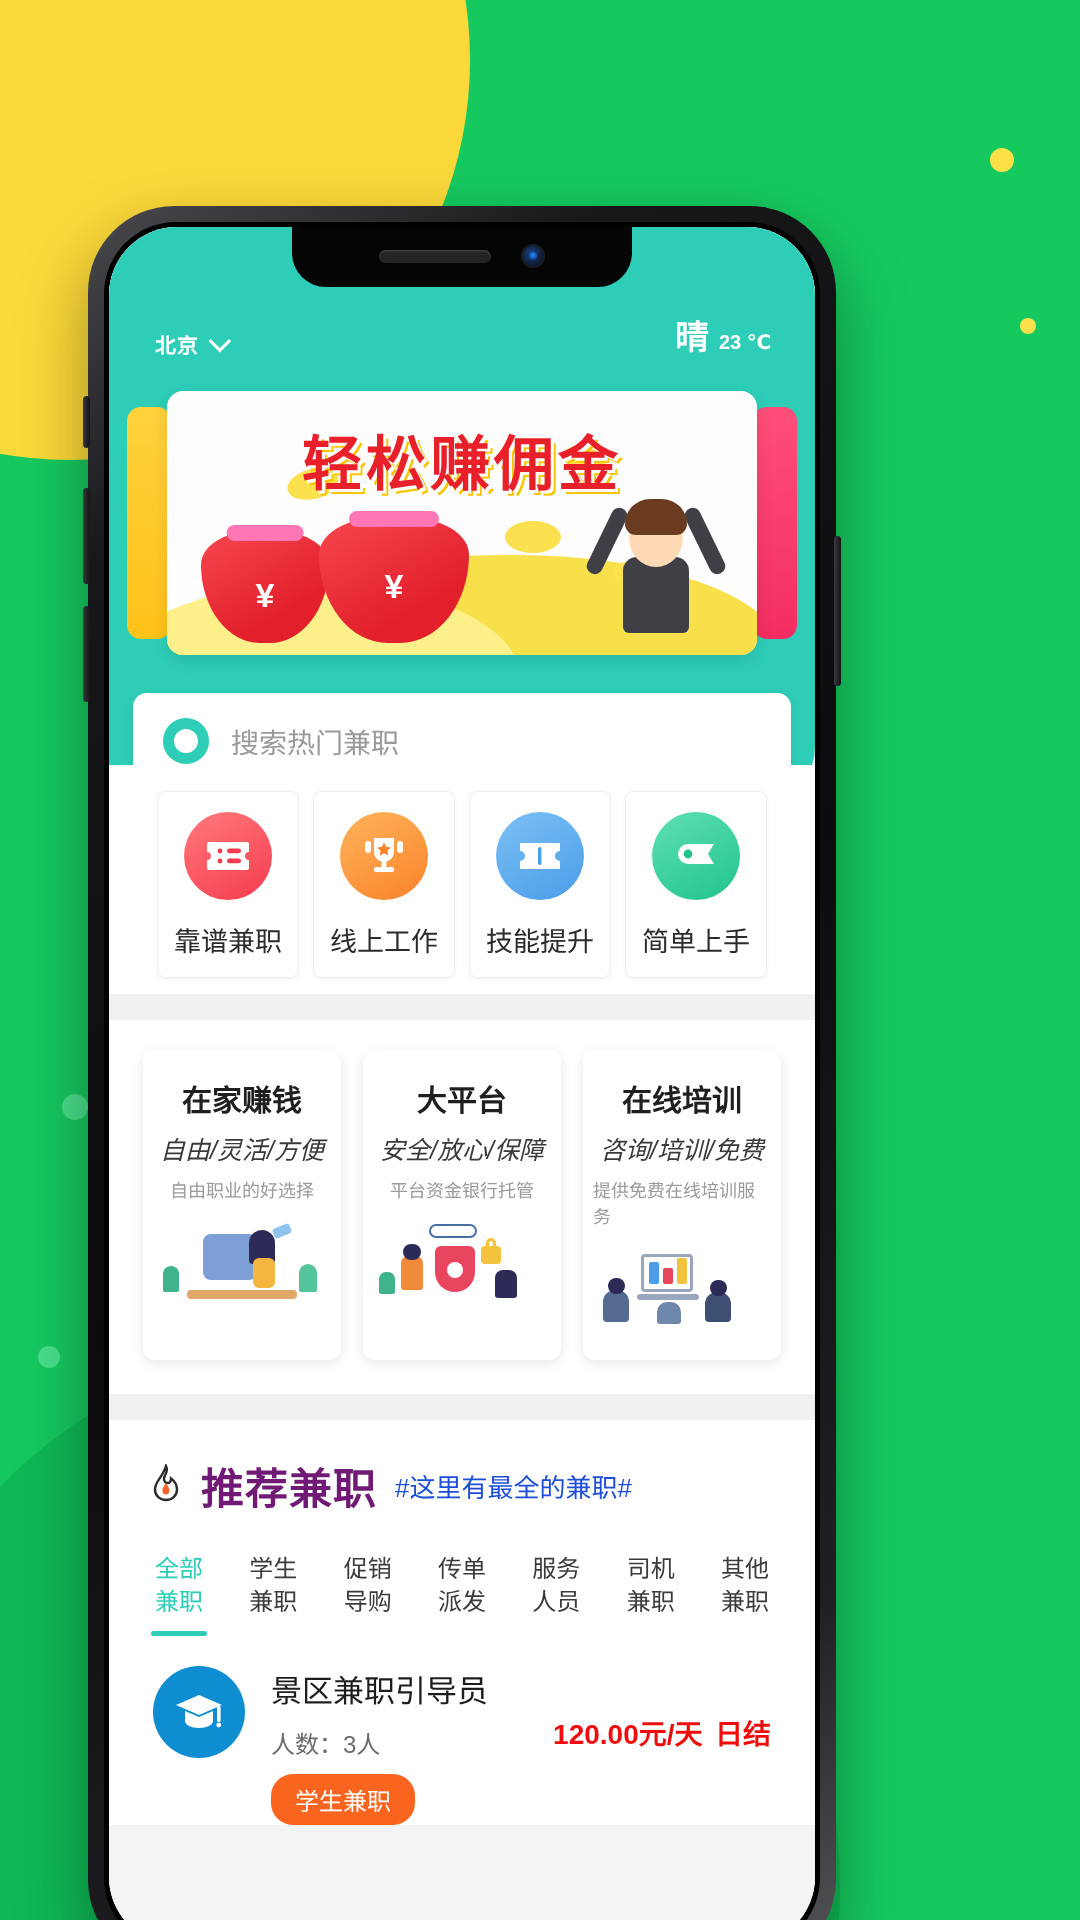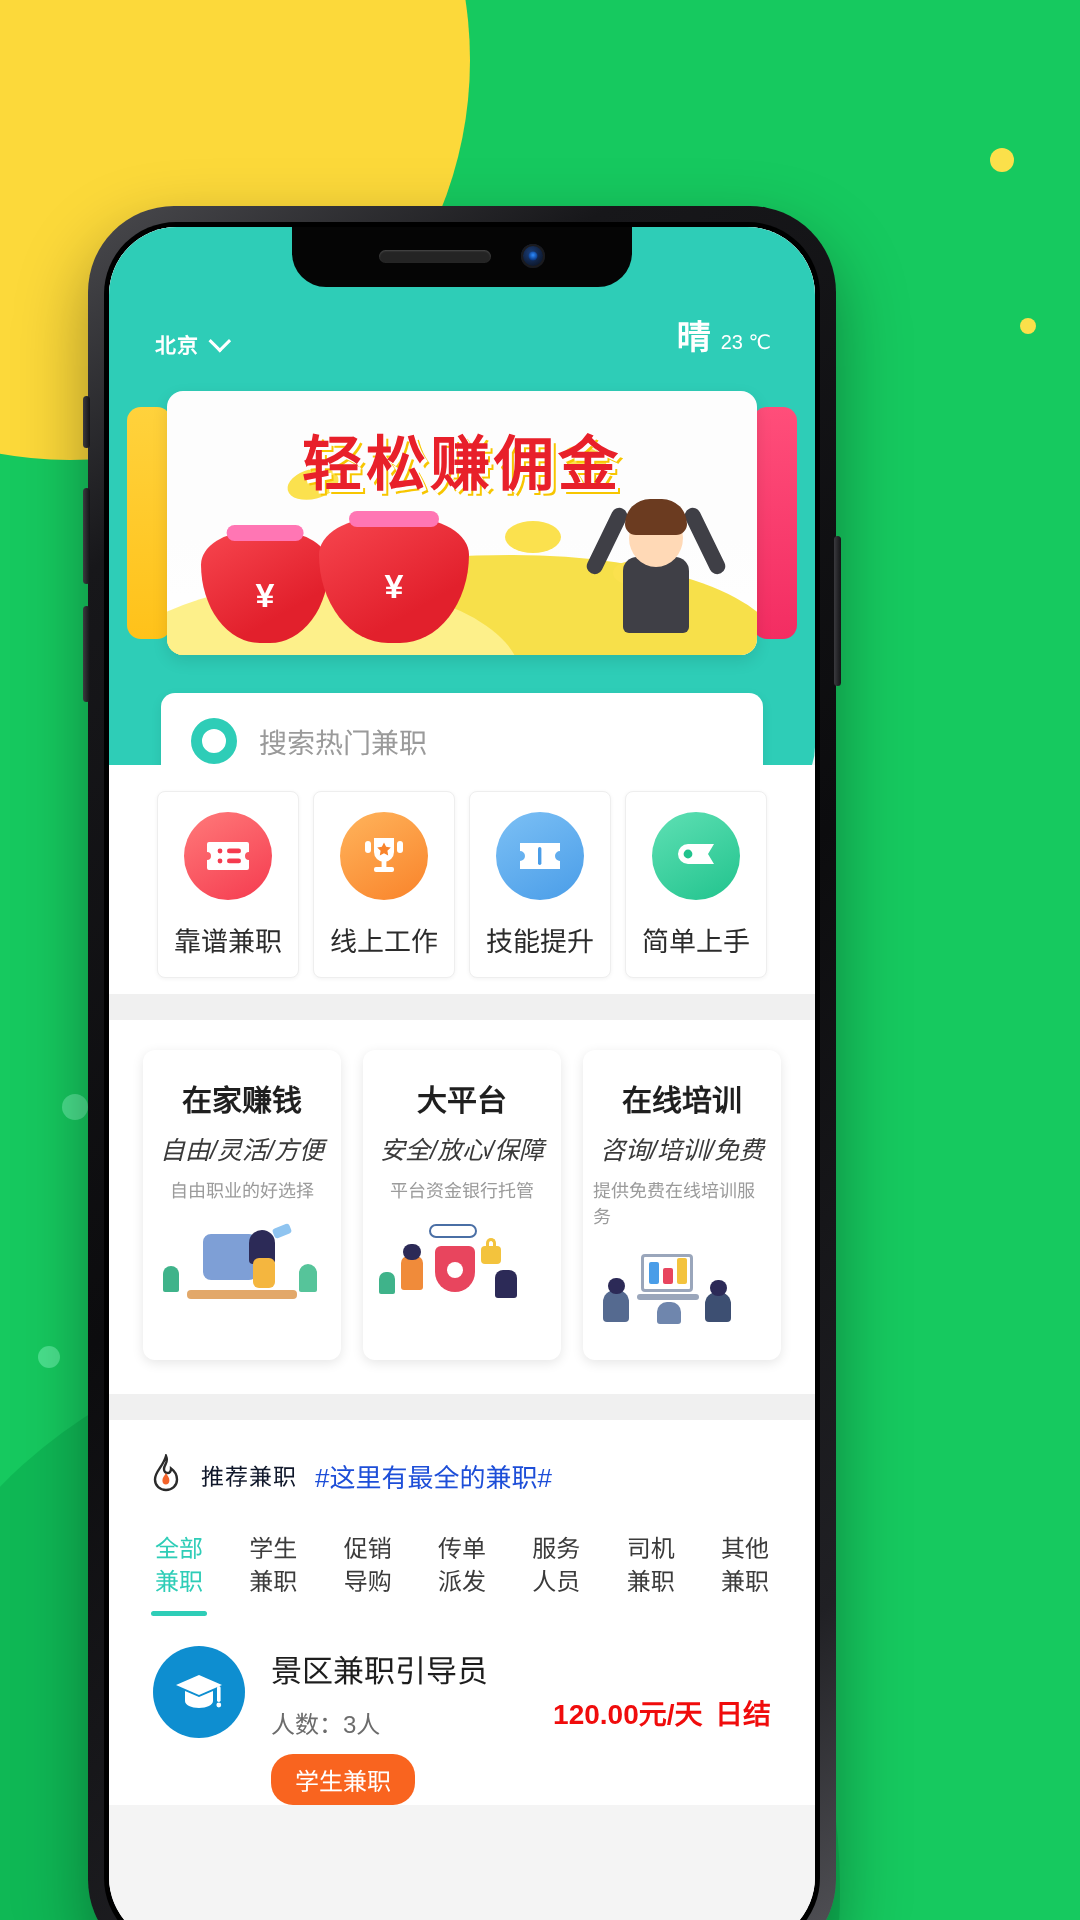--- a/index.html
+++ b/index.html
@@ -113,21 +113,21 @@
   }
   .city { display: flex; align-items: center; gap: 10px; color: #fff; }
   .city-name { font-size: 21px; font-weight: 700; letter-spacing: 1px; }
   .chev {
     width: 16px; height: 16px;
     border-right: 3px solid #fff; border-bottom: 3px solid #fff;
     transform: rotate(45deg) translateY(-4px);
   }
   .weather { display: flex; align-items: baseline; gap: 10px; color: #fff; }
   .weather-cond { font-size: 34px; font-weight: 700; }
-  .weather-temp { font-size: 20px; font-weight: 400; }
+  .weather-temp { font-size: 20px; font-weight: 700; }
 
   
   .banner-wrap { position: relative; margin-top: 32px; height: 268px; }
   .banner-side {
     position: absolute; top: 16px; width: 44px; height: 232px; border-radius: 14px;
   }
   .banner-side.left  { left: 18px;  background: linear-gradient(180deg,#ffd23c,#ffc21a); }
   .banner-side.right { right: 18px; background: linear-gradient(180deg,#ff4e7a,#f32d62); }
   .banner {
     position: absolute; left: 58px; right: 58px; top: 0; height: 264px;
@@ -169,21 +169,21 @@
     background: #ffd9b6; border-radius: 50%; }
   .p-hair { position: absolute; left: 30px; top: 16px; width: 62px; height: 36px;
     background: #6b3b20; border-radius: 32px 32px 14px 14px; }
   .p-body { position: absolute; left: 28px; bottom: 0; width: 66px; height: 76px;
     background: #3f3f46; border-radius: 14px 14px 6px 6px; }
   .p-arm { position: absolute; width: 16px; height: 72px; background: #3f3f46; border-radius: 9px; }
   .p-arm.l { left: 4px;  bottom: 56px; transform: rotate(26deg); }
   .p-arm.r { right: 2px; bottom: 56px; transform: rotate(-26deg); }
 
   
-  .search-wrap { padding: 0 52px; margin-top: 34px; }
+  .search-wrap { padding: 0 24px; margin-top: 34px; }
   .search-box {
     height: 96px; background: #fff; border-radius: 14px;
     display: flex; align-items: center; gap: 22px; padding: 0 30px;
     box-shadow: 0 4px 12px rgba(0,0,0,.08);
   }
   .search-ring {
     width: 46px; height: 46px; border-radius: 50%;
     border: 11px solid #2ecdb7; background: #fff;
   }
   .search-ph { color: #9a9a9a; font-size: 28px; }
@@ -224,21 +224,21 @@
   }
   .promo-t { font-size: 30px; font-weight: 700; color: #1f1f1f; }
   .promo-s { font-size: 25px; color: #3a3a3a; font-style: italic; }
   .promo-d { font-size: 18px; color: #9b9b9b; }
   .promo-art { margin-top: 12px; width: 100%; height: 96px; position: relative; }
   .art-el { position: absolute; border-radius: 6px; }
 
   
   .rec { background: #fff; padding: 34px 40px 0 40px; }
   .rec-head { display: flex; align-items: center; gap: 18px; }
-  .rec-title { font-size: 23px; font-weight: 400; color: #0f172a; letter-spacing: 1px; }
+  .rec-title { font-size: 43px; font-weight: 700; color: #701a75; letter-spacing: 1px; }
   .rec-sub { font-size: 26px; color: #1d4ed8; }
   .tabs { display: flex; justify-content: space-between; margin-top: 36px; padding: 0 6px; }
   .tab { text-align: center; font-size: 24px; color: #3b3b3b; line-height: 1.38; position: relative; padding-bottom: 18px; }
   .tab.active { color: #2ecdb7; }
   .tab.active::after {
     content: ""; position: absolute; left: 50%; bottom: 0; transform: translateX(-50%);
     width: 56px; height: 5px; background: #2ecdb7; border-radius: 3px;
   }
   
   .job { display: flex; align-items: flex-start; gap: 26px; padding: 30px 4px 0 4px; }

